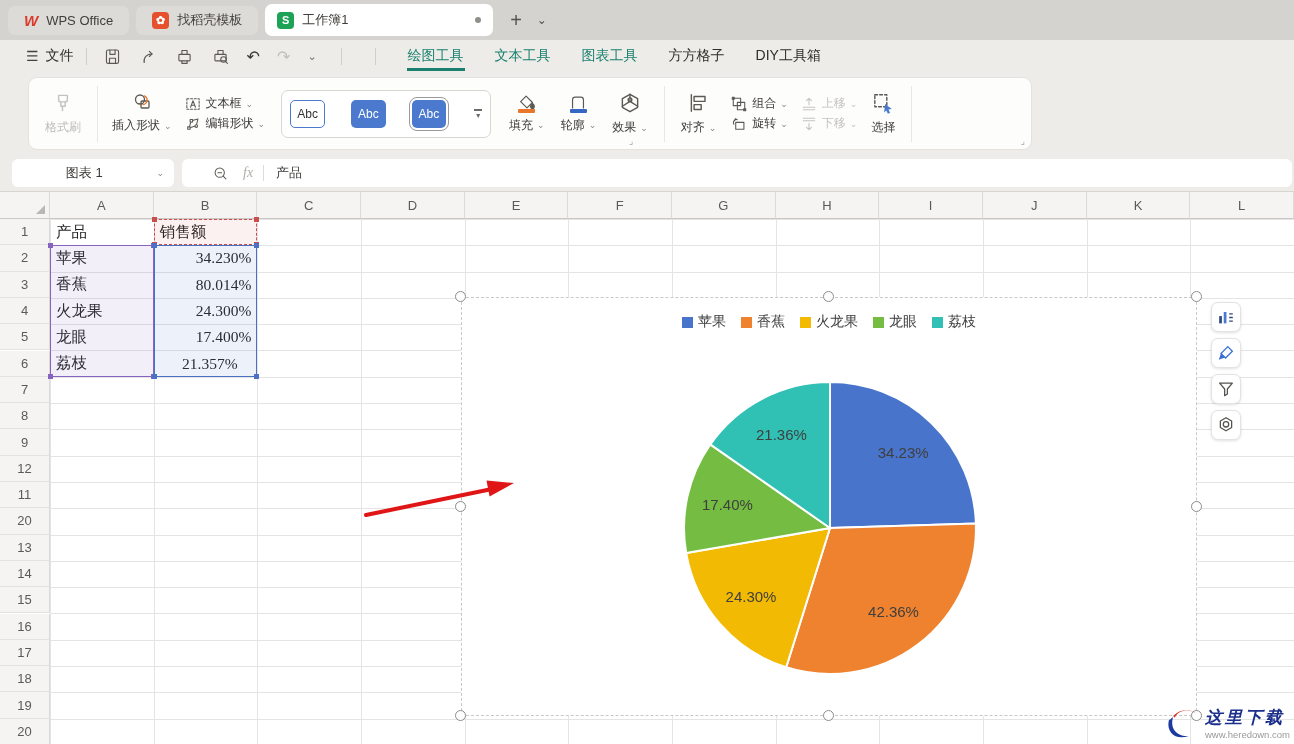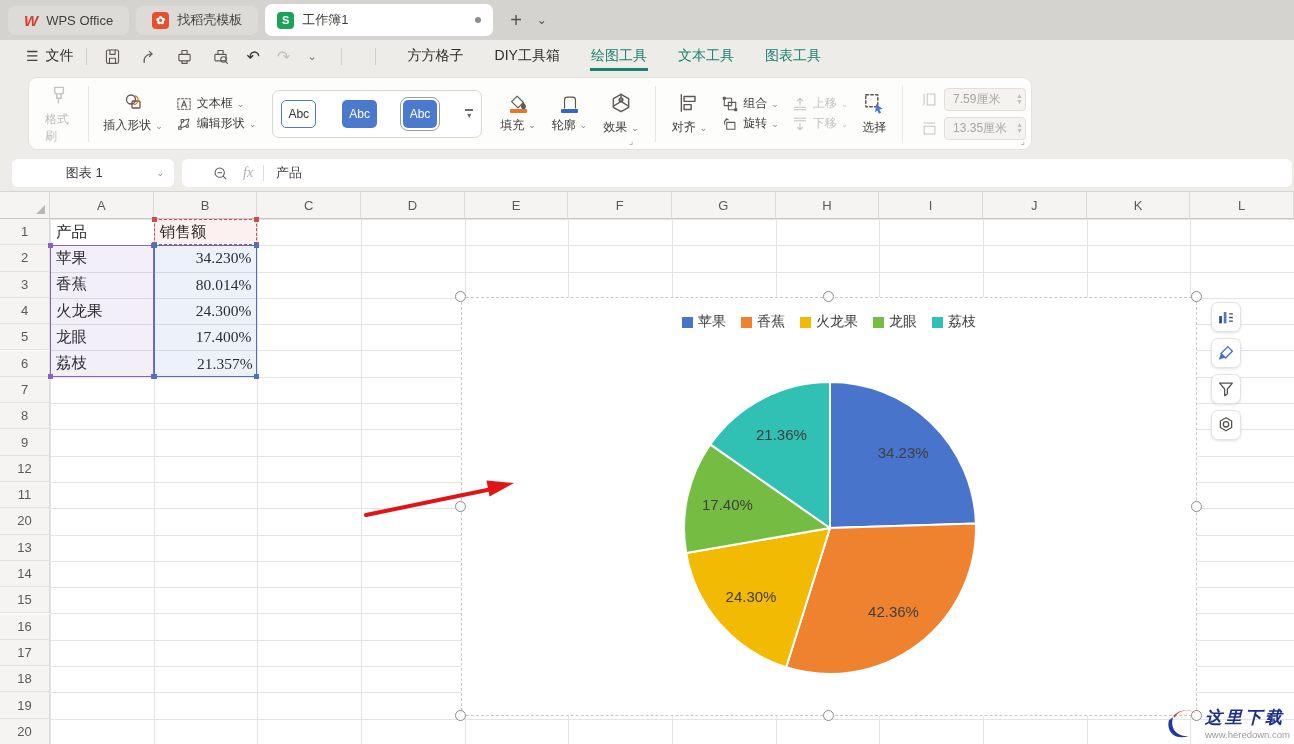--- a/index.html
+++ b/index.html
@@ -156,28 +156,28 @@
           <path d="M17 17l2 2"></path>
         </svg>
       </span>
     <span class="undo-glyph">↶</span>
     <span class="redo-glyph">↷</span>
     <span class="small-caret">⌄</span>
   </div>
   <div class="menu-tabs">
     <span class="vsep" style="margin:0 2px;"></span>
     <span class="vsep" style="margin:0 2px;"></span>
-    <span id="plugin-tabs-slot" style="display:flex;gap:29px;">
-        <span class="menu-tab">方方格子</span>
-        <span class="menu-tab">DIY工具箱</span>
-      </span>
     <span id="tool-tabs-slot" style="display:flex;gap:29px;">
         <span class="menu-tab active-tool">绘图工具</span>
         <span class="menu-tab tool">文本工具</span>
         <span class="menu-tab tool">图表工具</span>
+      </span>
+    <span id="plugin-tabs-slot" style="display:flex;gap:29px;">
+        <span class="menu-tab">方方格子</span>
+        <span class="menu-tab">DIY工具箱</span>
       </span>
   </div>
 </div>
 
 <div class="toolbar">
   <div class="tb-panel">
 
     <div class="stack disabled">
       <svg class="icon-sm icon-dis" width="24" height="24" viewBox="0 0 22 22">
           <path d="M7 4h8v4a2 2 0 0 1-2 2H9a2 2 0 0 1-2-2z"></path>
@@ -324,38 +324,20 @@
     <div class="stack">
       <svg width="24" height="24" viewBox="0 0 22 22">
           <rect class="icon-sm" x="3.5" y="3.5" width="11" height="11" stroke-dasharray="2.5 2" fill="none" stroke="#5c5953"></rect>
           <path d="M13 12l6 4.5-3 .5 1.5 3-2 .8-1.5-3-2 2z" fill="#4a79ce"></path>
         </svg>
       <span>选择</span>
     </div>
 
     <span class="tb-sep"></span>
 
-    <div class="size-fields">
-      <div class="size-row">
-        <svg class="icon-sm icon-dis" width="17" height="17" viewBox="0 0 22 22">
-            <path d="M4 4v14"></path>
-            <rect x="8" y="4" width="10" height="14"></rect>
-          </svg>
-        <input class="size-input" readonly="" value="7.59厘米" style="">
-        <span class="spin">▲<br>▼</span>
-      </div>
-      <div class="size-row">
-        <svg class="icon-sm icon-dis" width="17" height="17" viewBox="0 0 22 22">
-            <path d="M4 4h14"></path>
-            <rect x="4" y="8" width="14" height="10"></rect>
-          </svg>
-        <input class="size-input" readonly="" value="13.35厘米" style="">
-        <span class="spin">▲<br>▼</span>
-      </div>
-    </div>
 
     <span class="expand-mark" style="left:600px;">⌟</span>
     <span class="expand-mark" style="right:6px;">⌟</span>
   </div>
 </div>
 
 <div class="formulabar">
   <div class="name-box">
     <span class="nb-label">图表 1</span>
     <span class="caret">⌄</span>
@@ -413,21 +395,21 @@
       <div class="cell" style="left: 153.667px; top: 27px; width: 103.667px; height: 26.3px;">销售额</div>
       <div class="cell" style="left: 50px; top: 53.3px; width: 103.667px; height: 26.3px;">苹果</div>
       <div class="cell right" style="left: 153.667px; top: 53.3px; width: 103.667px; height: 26.3px;">34.230%</div>
       <div class="cell" style="left: 50px; top: 79.6px; width: 103.667px; height: 26.3px;">香蕉</div>
       <div class="cell right" style="left: 153.667px; top: 79.6px; width: 103.667px; height: 26.3px;">80.014%</div>
       <div class="cell" style="left: 50px; top: 105.9px; width: 103.667px; height: 26.3px;">火龙果</div>
       <div class="cell right" style="left: 153.667px; top: 105.9px; width: 103.667px; height: 26.3px;">24.300%</div>
       <div class="cell" style="left: 50px; top: 132.2px; width: 103.667px; height: 26.3px;">龙眼</div>
       <div class="cell right" style="left: 153.667px; top: 132.2px; width: 103.667px; height: 26.3px;">17.400%</div>
       <div class="cell" style="left: 50px; top: 158.5px; width: 103.667px; height: 26.3px;">荔枝</div>
-      <div class="cell right" style="left: 155px; top: 158.5px; width: 103.667px; height: 26.3px;">21.357%</div>
+      <div class="cell right" style="left: 140px; top: 158.5px; width: 103.667px; height: 26.3px;">21.357%</div>
     </div>
   <div id="selection-slot">
       <div class="sel sel-pink" style="left: 153.667px; top: 27px; width: 103.667px; height: 26.3px;">
         <div class="handle h-red" style="left: -3px; top: -3px;"></div>
         <div class="handle h-red" style="left: -3px; bottom: -3px;"></div>
         <div class="handle h-red" style="right: -3px; top: -3px;"></div>
         <div class="handle h-red" style="right: -3px; bottom: -3px;"></div>
       </div>
       <div class="sel sel-purple" style="left: 50px; top: 53.3px; width: 103.667px; height: 131.5px;">
         <div class="handle h-purple" style="left: -3px; top: -3px;"></div>

